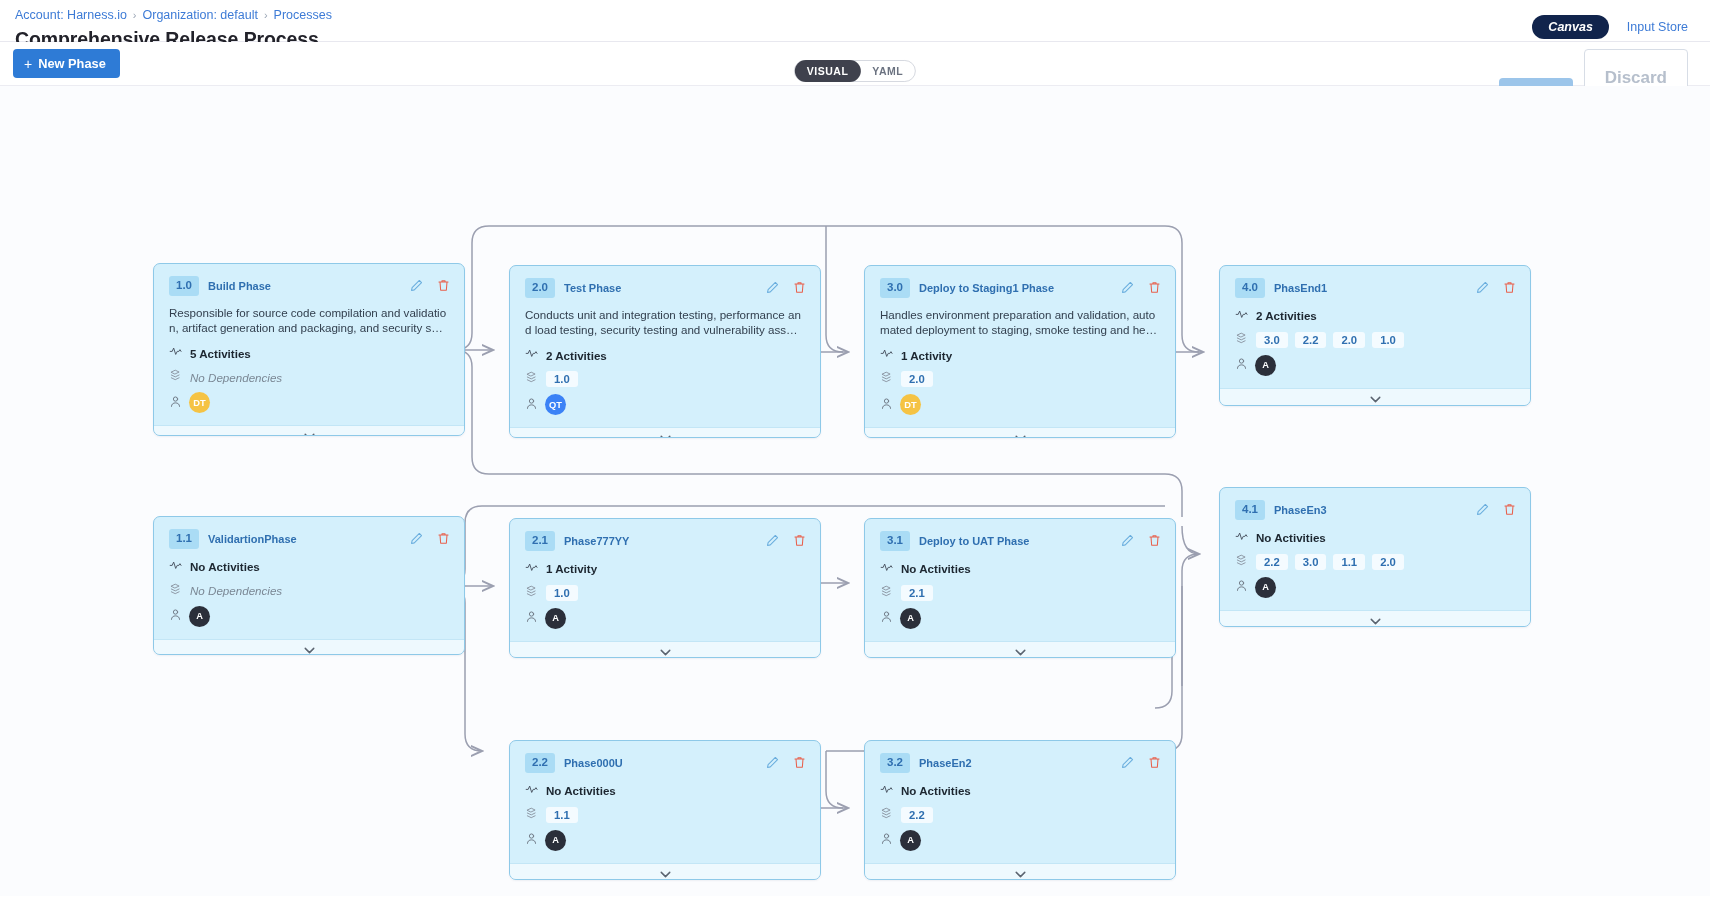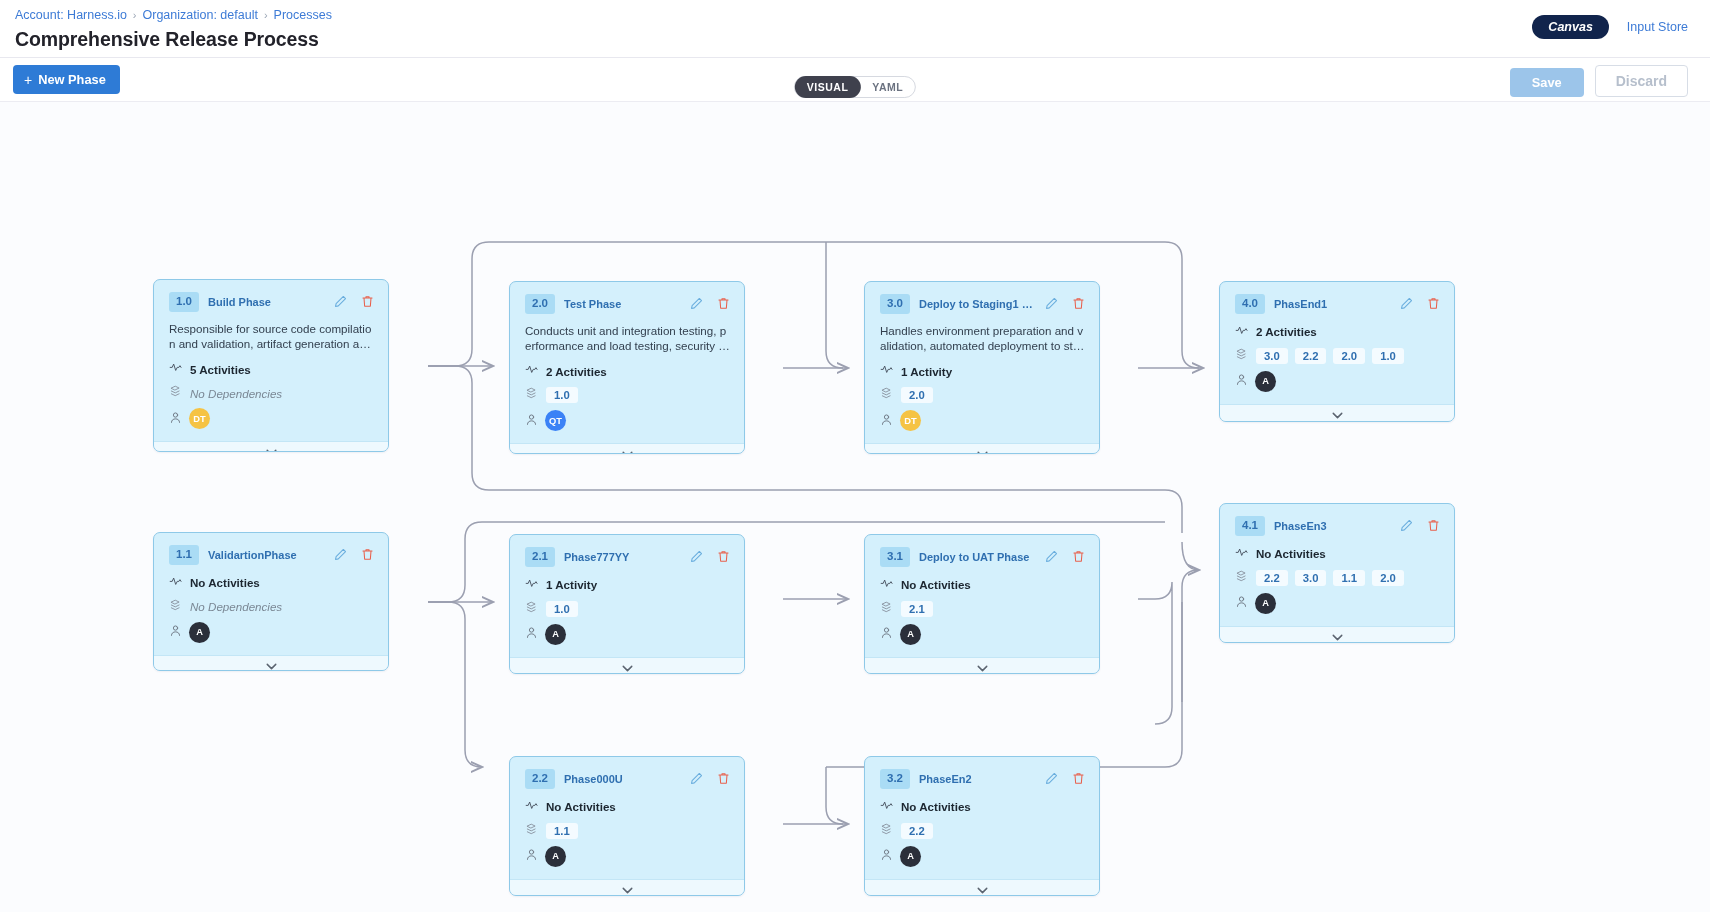--- a/index.html
+++ b/index.html
@@ -6,21 +6,21 @@
   html, body {
     width: 1710px; height: 912px;
     font-family: "Liberation Sans", sans-serif;
     background: #ffffff;
     overflow: hidden;
   }
 
   
   .topbar {
     position: relative;
-    height: 58px;
+    height: 42px;
     background: #ffffff;
     border-bottom: 1px solid #e8e8ef;
     padding: 8px 22px 0 15px;
   }
   .breadcrumb { display: flex; align-items: center; gap: 6px; font-size: 12.5px; }
   .crumb { color: #3d7bd6; cursor: pointer; }
   .crumb-sep { color: #9aa5b5; font-size: 11px; }
   .page-title {
     margin-top: 6px;
     font-size: 19.5px;
@@ -83,38 +83,38 @@
   }
   .btn-save {
     background: #9cc5ea; color: #ffffff;
     border: none; border-radius: 4px;
     font-family: inherit; font-size: 12.8px; font-weight: 700;
     padding: 7px 22px; cursor: default;
   }
   .btn-discard {
     background: #ffffff; color: #b6bfcc;
     border: 1px solid #d7dde6; border-radius: 4px;
-    font-family: inherit; font-size: 14px; font-weight: 700;
-    padding: 7px 20px; cursor: default;
+    font-family: inherit; font-size: 17px; font-weight: 700;
+    padding: 18px 20px; cursor: default;
   }
 
   
   .canvas {
     position: relative;
     width: 1710px;
     height: 810px;
     background: #fbfcfe;
     overflow: hidden;
   }
   .edges { position: absolute; left: 0; top: 0; width: 1710px; height: 810px; }
 
   
   .card {
     position: absolute;
-    width: 236px;
+    width: 312px;
     background: #d4f0fc;
     border: 1px solid #8ec9e8;
     border-radius: 7px;
     box-shadow: 0 1px 2px rgba(16,40,80,0.06);
     overflow: hidden;
   }
   .card-body { padding: 12px 14px 12px 15px; }
   .card-head {
     display: flex; align-items: center; gap: 9px;
     margin-bottom: 9px;

